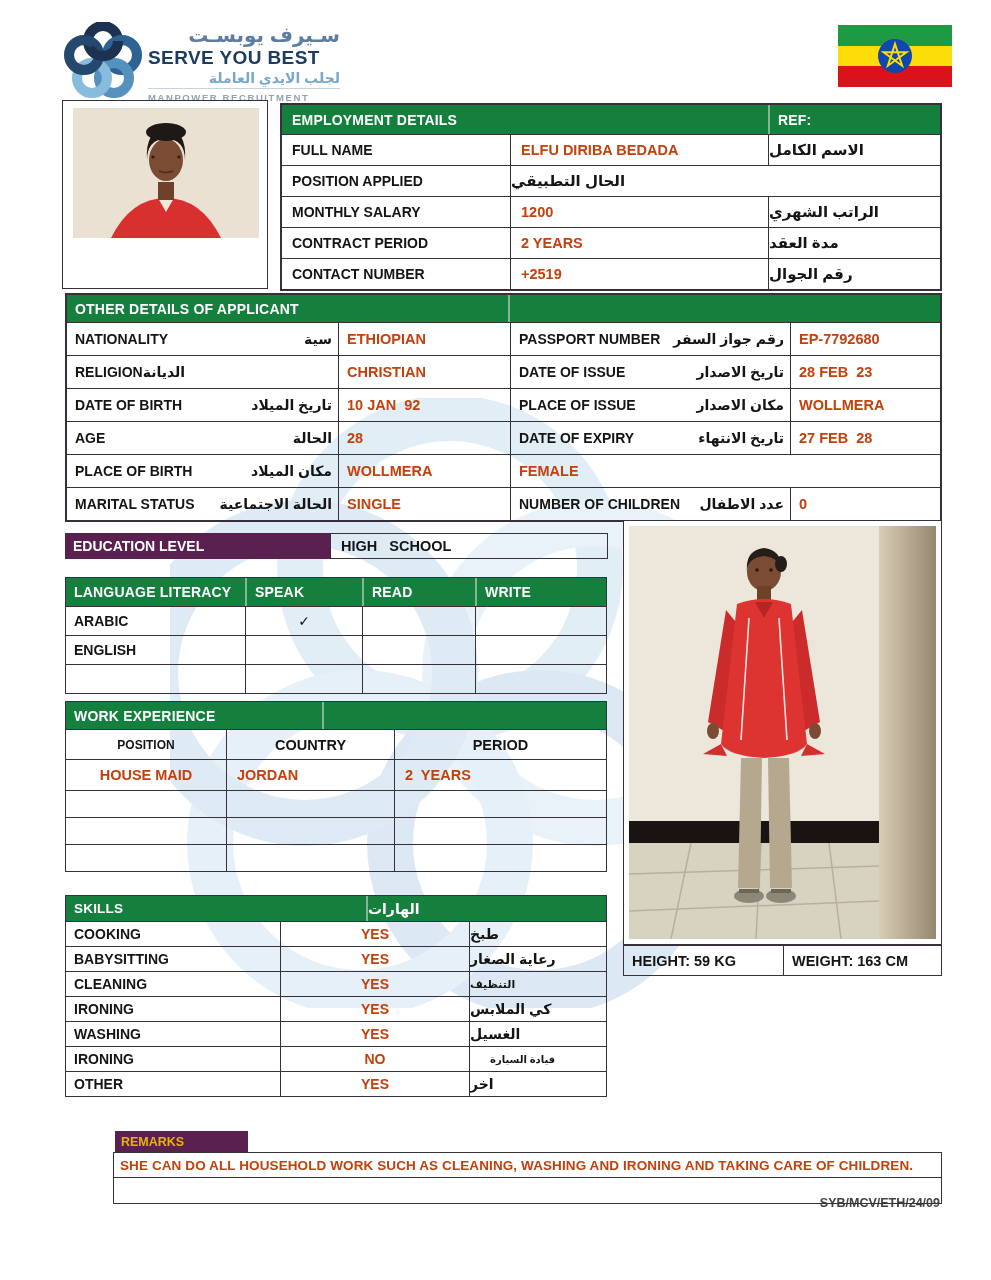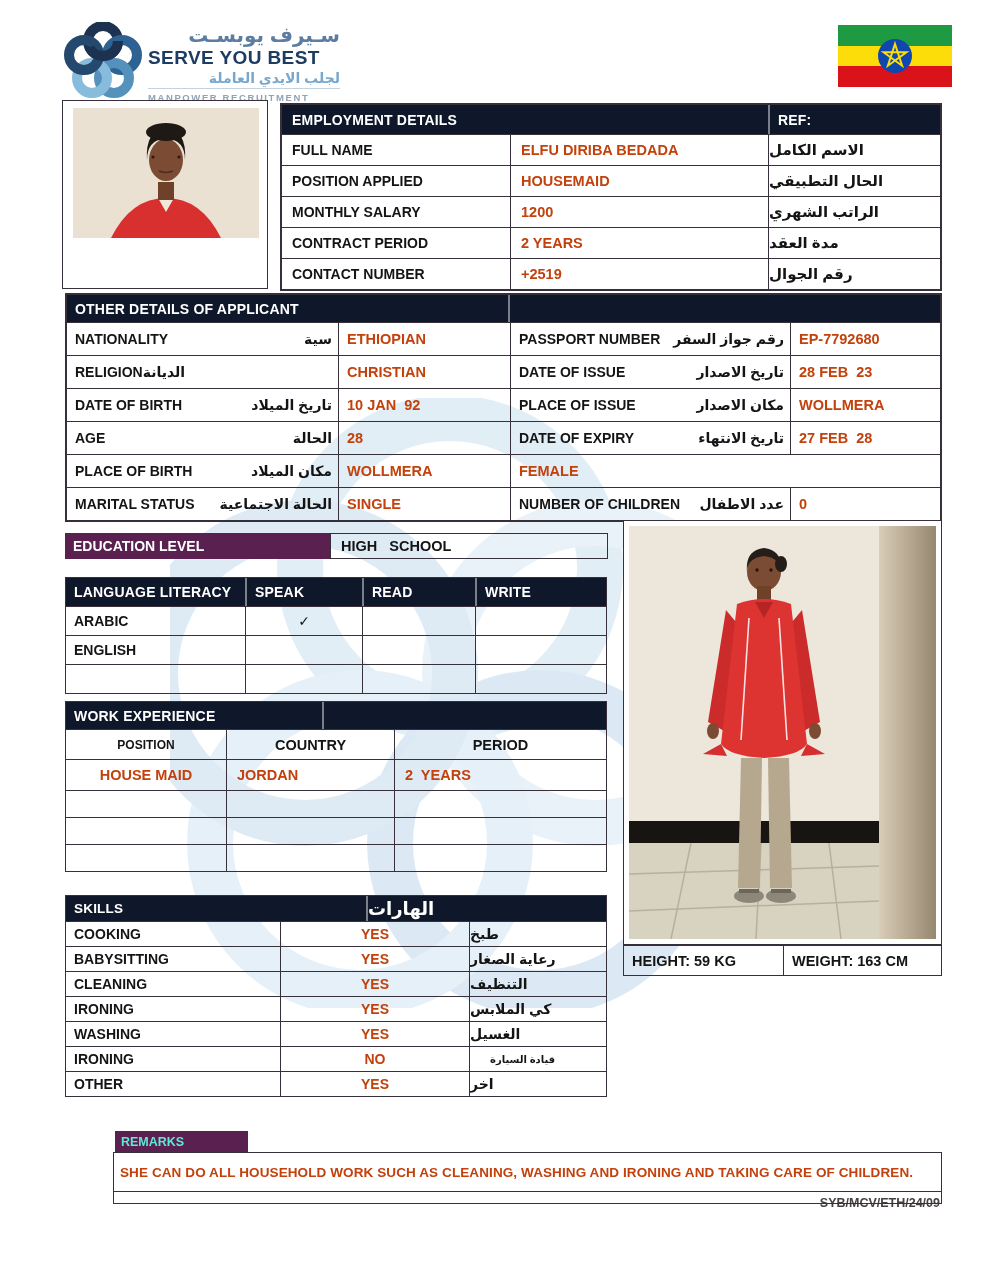--- a/index.html
+++ b/index.html
@@ -11,21 +11,21 @@
   
   .watermark { position:absolute; left:170px; top:398px; z-index:0; opacity:.6; }
 
   
   .tbl { position:absolute; border:2px solid #37303a; background:transparent; z-index:2; }
   .tbl-thin { border-width:1.6px; }
   .tr { display:flex; align-items:stretch; }
   .tr + .tr { border-top:1.6px solid #37303a; }
   .td { display:flex; align-items:center; overflow:hidden; }
   .td + .td { border-left:1.6px solid #37303a; }
-  .hdr { background:#0f172a; color:#fff;text-align:center; }
+  .hdr { background:#15803d; color:#fff;text-align:center; }
   .hdr .td + .td { border-left:2px solid rgba(255,255,255,.45); }
   .hdr .td { font-weight:700; font-size:14px; letter-spacing:.2px; }
 
   .lbl { font-weight:700; font-size:14px; color:#141414; }
   .red { color:#c2410c; font-weight:700; font-size:14.5px; }
   .ar  { font-weight:700; font-size:15px; color:#141414; direction:rtl; }
   .val { white-space:pre; }
   .pl8 { padding-left:8px; } .pl10 { padding-left:10px; }
   .pr8 { padding-right:8px; } .pr12 { padding-right:12px; }
   .ctr { justify-content:center; }
@@ -42,23 +42,23 @@
   .photo-box { position:absolute; background:#fff; border:1.6px solid #37303a; z-index:3; }
 
   .edu-label { position:absolute; left:65px; top:533px; width:265px; height:26px;
                background:#5a2150; color:#fff; font-weight:700; font-size:14px;
                display:flex; align-items:center; padding-left:8px; z-index:2; }
   .edu-value { position:absolute; left:330px; top:533px; width:278px; height:26px;
                border:1.6px solid #37303a; display:flex; align-items:center;
                padding-left:10px; font-weight:700; font-size:14.5px; color:#141414; z-index:2; }
 
   .remarks-tab { position:absolute; left:115px; top:1131px; width:133px; height:21px;
-                 background:#5a2150; color:#5eead4; font-weight:700; font-size:12.5px;
+                 background:#5a2150; color:#eab308; font-weight:700; font-size:12.5px;
                  display:flex; align-items:center; padding-left:6px; z-index:2; }
-  .remarks-row { position:absolute; left:113px; top:1152px; width:829px; height:40px;
+  .remarks-row { position:absolute; left:113px; top:1152px; width:829px; height:26px;
                  border:1.6px solid #37303a; display:flex; align-items:center;
                  padding-left:6px; z-index:2; }
   .remarks-empty { position:absolute; left:113px; top:1178px; width:829px; height:26px;
                  border:1.6px solid #37303a; border-top:none; z-index:2; }
   .footer-ref { position:absolute; left:640px; top:1196px; width:300px; text-align:right;
                 font-weight:700; font-size:12.5px; color:#474043; z-index:1; }
 </style>
 </head>
 <body>
 
@@ -120,21 +120,20 @@
       <div class="td pl10" style="width:486px;">EMPLOYMENT DETAILS</div>
       <div class="td pl8" style="flex:1;">REF:</div>
     </div>
     <div class="tr" style="height:31px;">
       <div class="td pl10 lbl" style="width:228px;">FULL NAME</div>
       <div class="td pl10 red val" style="width:258px;">ELFU DIRIBA BEDADA</div>
       <div class="td rgt pr12 ar" style="flex:1;">الاسم الكامل</div>
     </div>
     <div class="tr" style="height:31px;">
       <div class="td pl10 lbl" style="width:228px;">POSITION APPLIED</div>
-      <div class="td pl10 red val" style="width:258px;">HOUSEMAID</div>
       <div class="td rgt pr12 ar" style="flex:1;">الحال التطبيقي</div>
     </div>
     <div class="tr" style="height:31px;">
       <div class="td pl10 lbl" style="width:228px;">MONTHLY SALARY</div>
       <div class="td pl10 red val" style="width:258px;">1200</div>
       <div class="td rgt pr12 ar" style="flex:1;">الراتب الشهري</div>
     </div>
     <div class="tr" style="height:31px;">
       <div class="td pl10 lbl" style="width:228px;">CONTRACT PERIOD</div>
       <div class="td pl10 red val" style="width:258px;">2 YEARS</div>
@@ -280,36 +279,36 @@
     <div class="tr" style="height:27px;">
       <div class="td" style="width:160px;"></div>
       <div class="td" style="width:168px;"></div>
       <div class="td" style="flex:1;"></div>
     </div>
   </div>
 
   <div class="tbl tbl-thin" style="left:65px; top:895px; width:542px;">
     <div class="tr hdr" style="height:25px;">
       <div class="td pl8" style="width:300px; font-size:13.5px;">SKILLS</div>
-      <div class="td rgt pr8 ar" style="flex:1; color:#fff; font-size:18px;">الهارات</div>
+      <div class="td rgt pr8 ar" style="flex:1; color:#fff; font-size:14px;">الهارات</div>
     </div>
     <div class="tr" style="height:25px;">
       <div class="td pl8 lbl" style="width:214px;">COOKING</div>
       <div class="td ctr red" style="width:189px; font-size:14px;">YES</div>
       <div class="td rgt pr8 ar" style="flex:1; font-size:14px;">طبخ</div>
     </div>
     <div class="tr" style="height:25px;">
       <div class="td pl8 lbl" style="width:214px;">BABYSITTING</div>
       <div class="td ctr red" style="width:189px; font-size:14px;">YES</div>
       <div class="td rgt pr8 ar" style="flex:1; font-size:14px;">رعاية الصغار</div>
     </div>
     <div class="tr" style="height:25px;">
       <div class="td pl8 lbl" style="width:214px;">CLEANING</div>
       <div class="td ctr red" style="width:189px; font-size:14px;">YES</div>
-      <div class="td rgt pr8 ar" style="flex:1; font-size:14px;">التنظيف</div>
+      <div class="td rgt pr8 ar" style="flex:1; font-size:11px;">التنظيف</div>
     </div>
     <div class="tr" style="height:25px;">
       <div class="td pl8 lbl" style="width:214px;">IRONING</div>
       <div class="td ctr red" style="width:189px; font-size:14px;">YES</div>
       <div class="td rgt pr8 ar" style="flex:1; font-size:14px;">كي الملابس</div>
     </div>
     <div class="tr" style="height:25px;">
       <div class="td pl8 lbl" style="width:214px;">WASHING</div>
       <div class="td ctr red" style="width:189px; font-size:14px;">YES</div>
       <div class="td rgt pr8 ar" style="flex:1; font-size:14px;">الغسيل</div>

